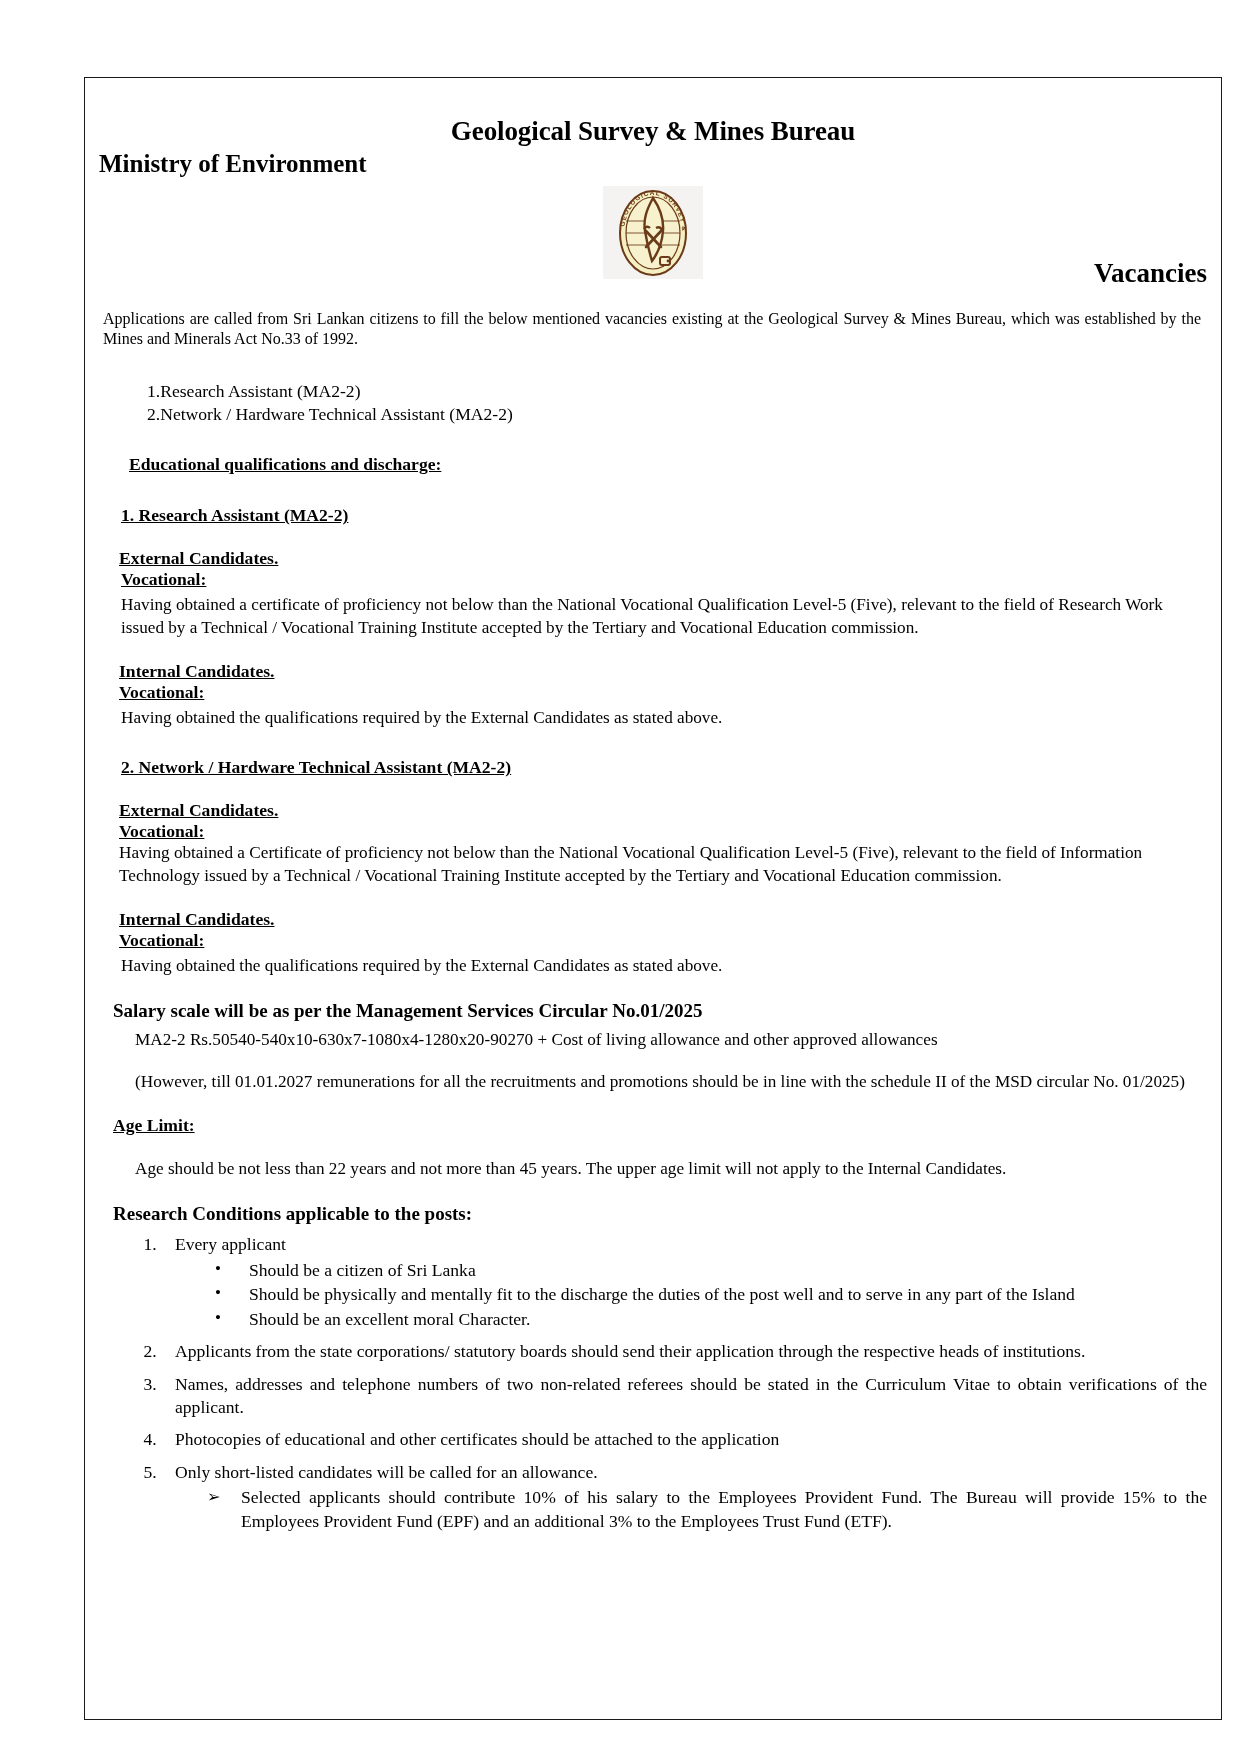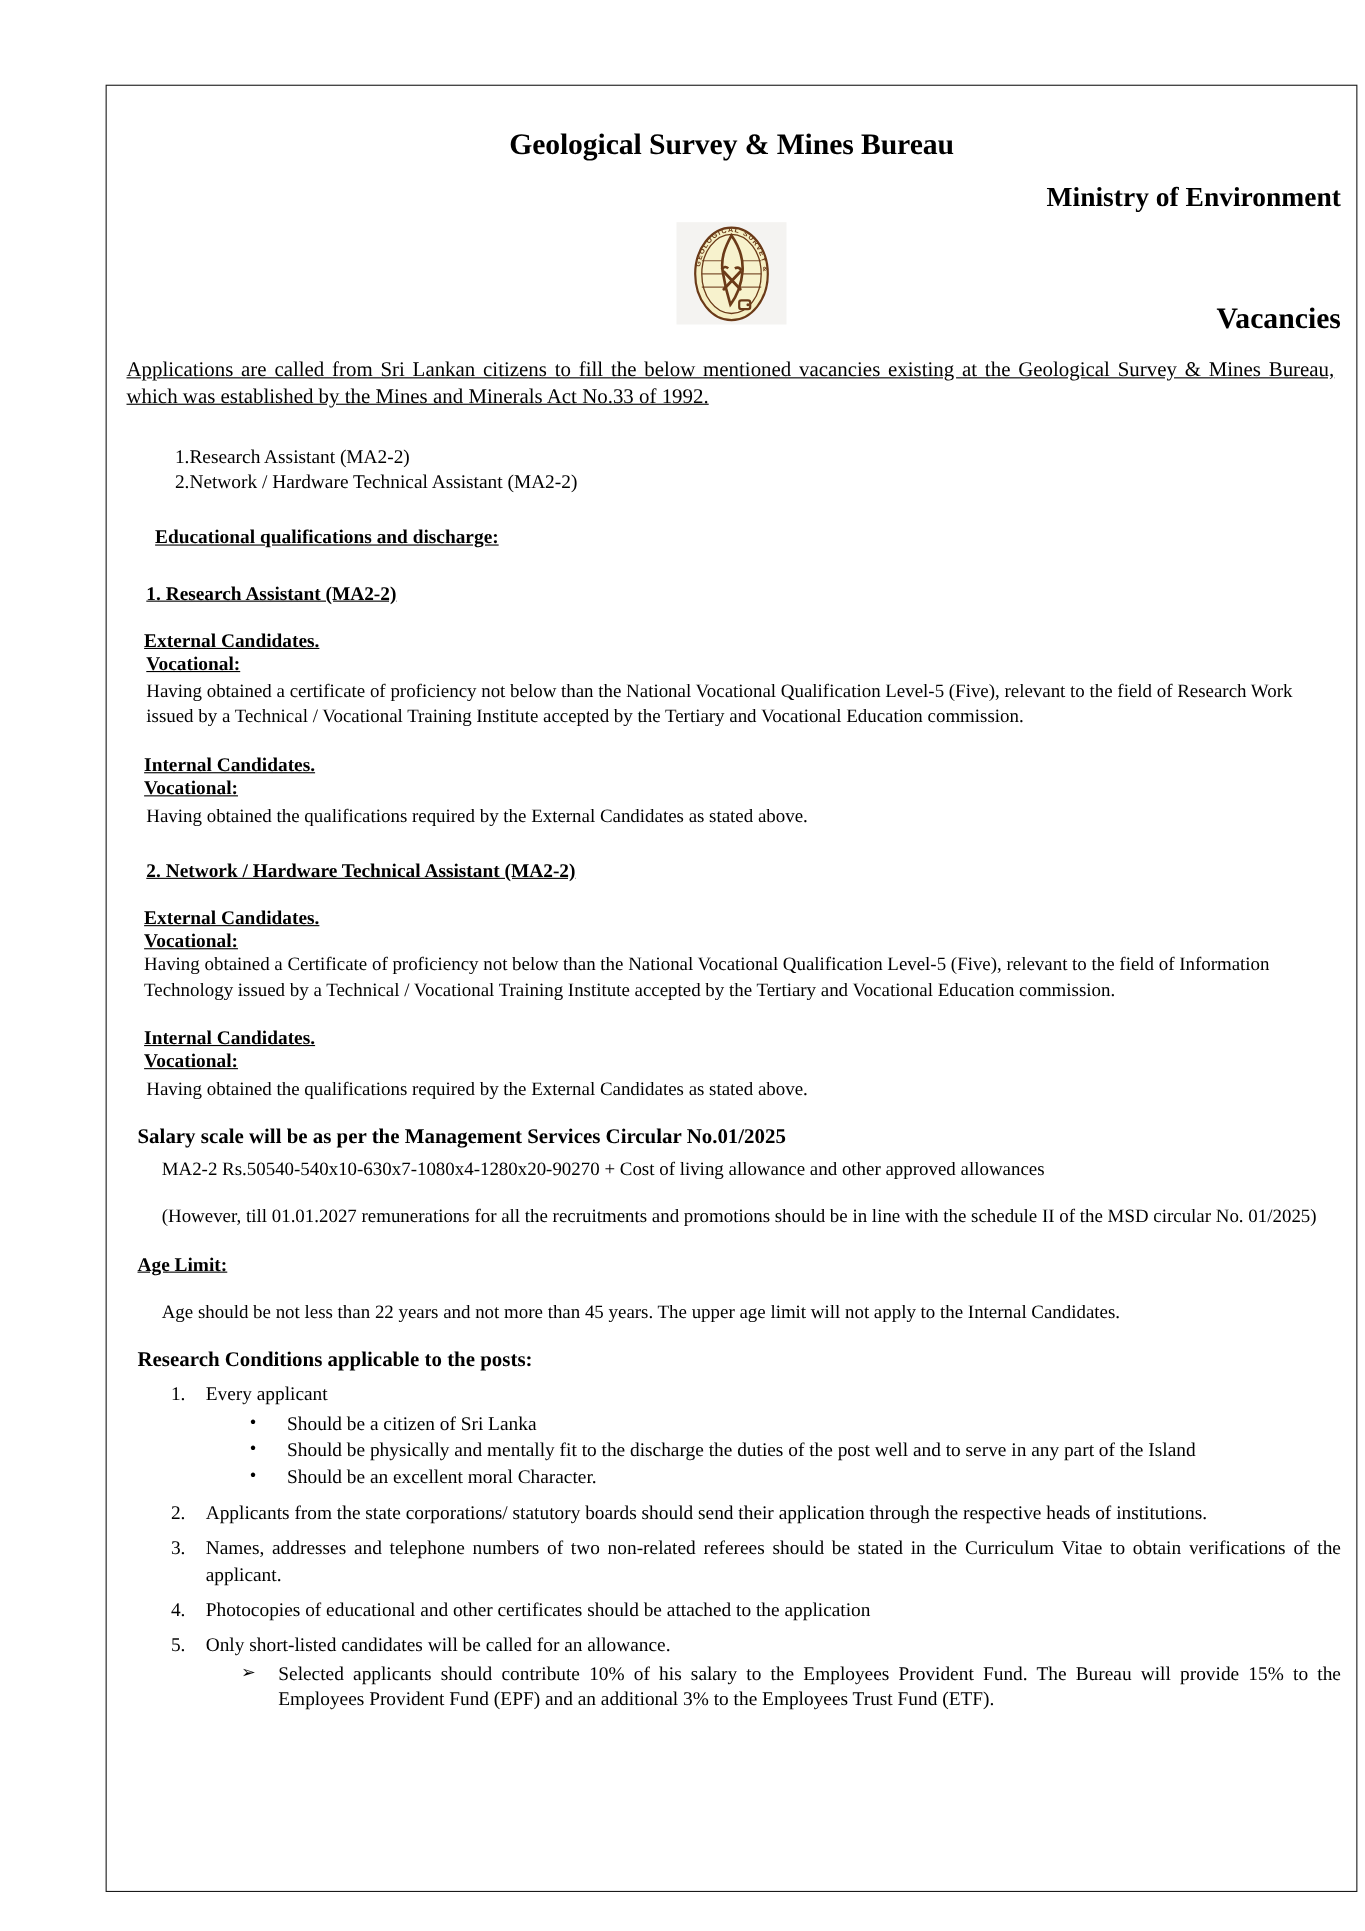--- a/index.html
+++ b/index.html
@@ -9,21 +9,21 @@
   }
   body {
     width: 1241px;
     height: 1755px;
     font-family: "Liberation Serif", "DejaVu Serif", serif;
     color: #000000;
     -webkit-font-smoothing: antialiased;
   }
   #page {
     position: absolute;
-    left: 96px;
+    left: 84px;
     top: 77px;
     width: 1138px;
     height: 1643px;
     border: 1.6px solid #1a1a1a;
     box-sizing: border-box;
     overflow: hidden;
   }
   .inner {
     padding: 0 14px;
     box-sizing: border-box;
@@ -32,25 +32,25 @@
   
   .hdr-title {
     text-align: center;
     font-weight: bold;
     font-size: 27px;
     line-height: 1.0;
     margin-top: 40px;
     letter-spacing: -0.1px;
   }
   .hdr-sub {
-    text-align: right;
+    text-align: left;
     font-weight: bold;
     font-size: 25px;
     line-height: 1.0;
-    margin-top: 22px;
+    margin-top: 6px;
   }
   .logo-wrap {
     display: flex;
     justify-content: center;
     margin-top: 10px;
   }
   .logo-box {
     width: 100px;
     height: 93px;
     background: #f4f3f1;
@@ -62,25 +62,24 @@
     text-align: right;
     font-weight: bold;
     font-size: 27px;
     margin-top: -21px;
     position: relative;
     z-index: 5;
   }
 
   
   .para {
-    font-size: 19px;
+    font-size: 16px;
     line-height: 1.28;
     text-align: justify;
     margin: 0;
-    text-decoration: underline;
   }
   .intro {
     margin-top: 20px;
     padding: 0 6px 0 4px;
   }
   .numlist {
     margin: 30px 0 0 0;
     padding-left: 48px;
     font-size: 17.6px;
     line-height: 1.32;

